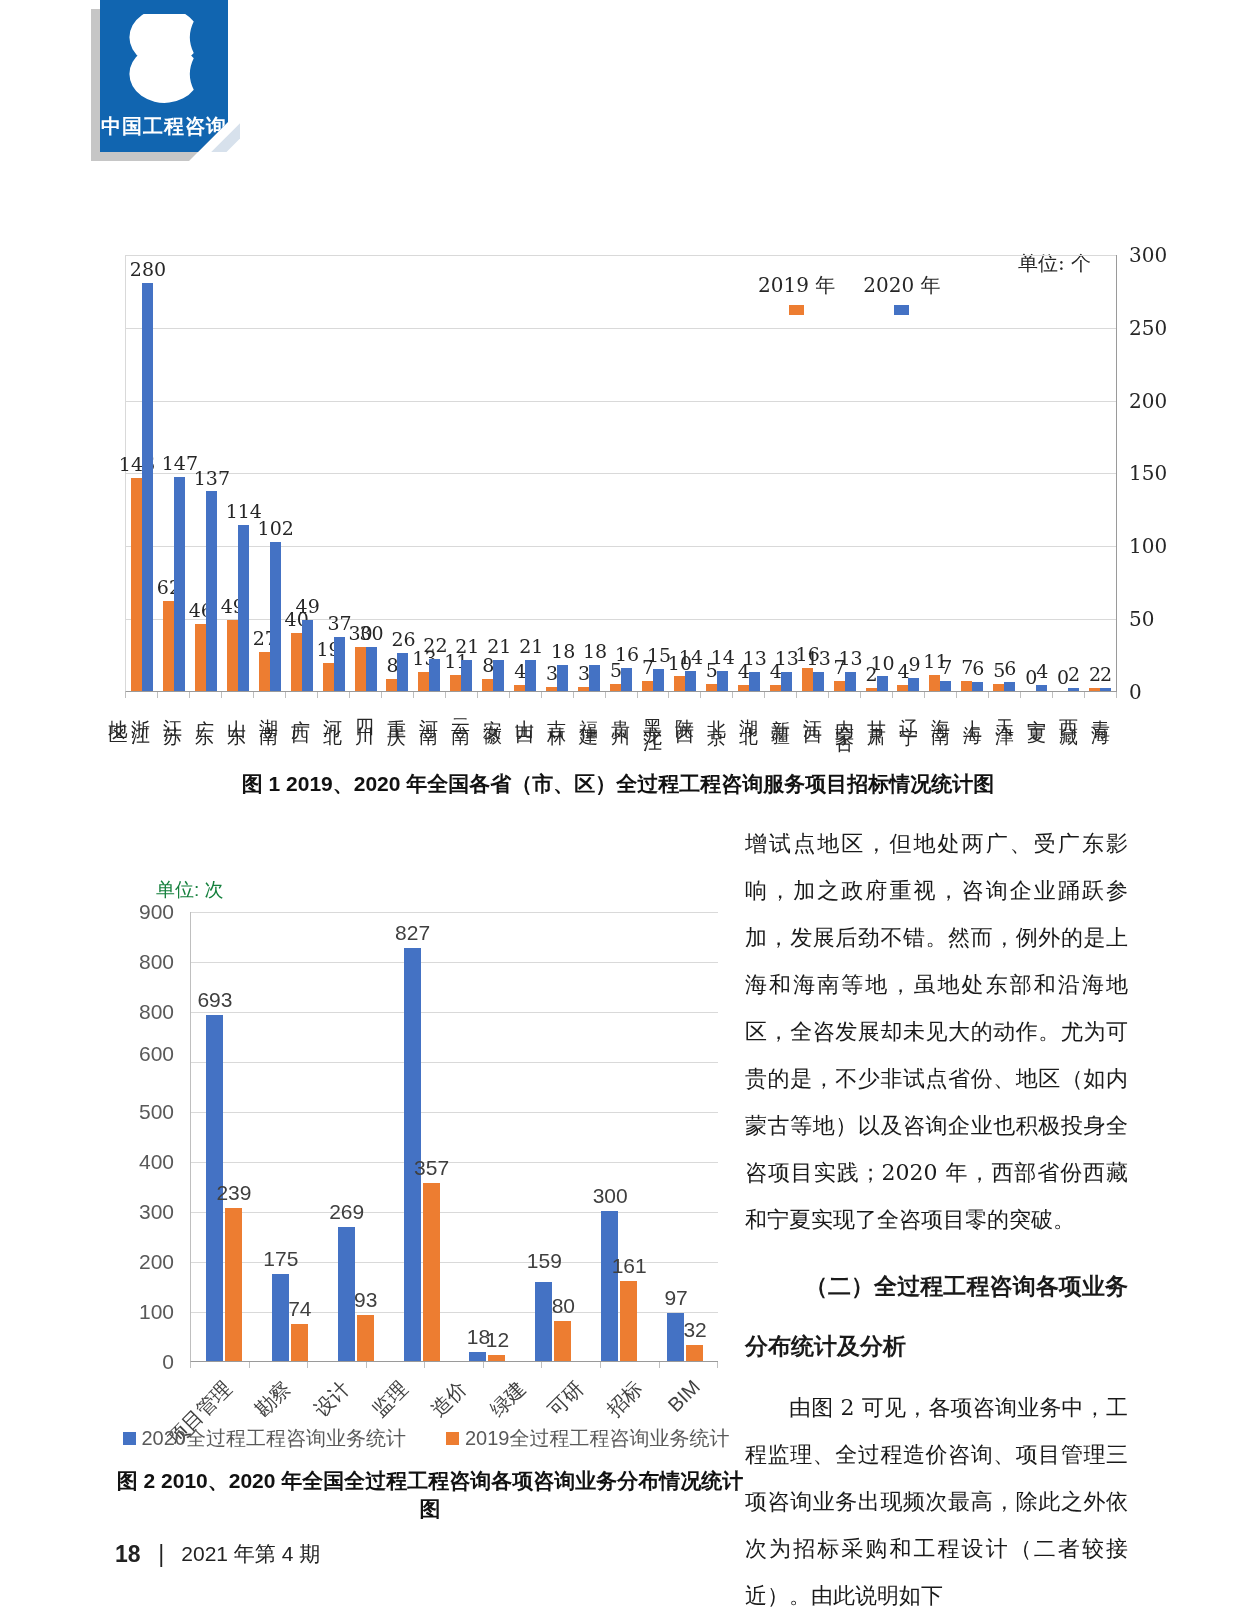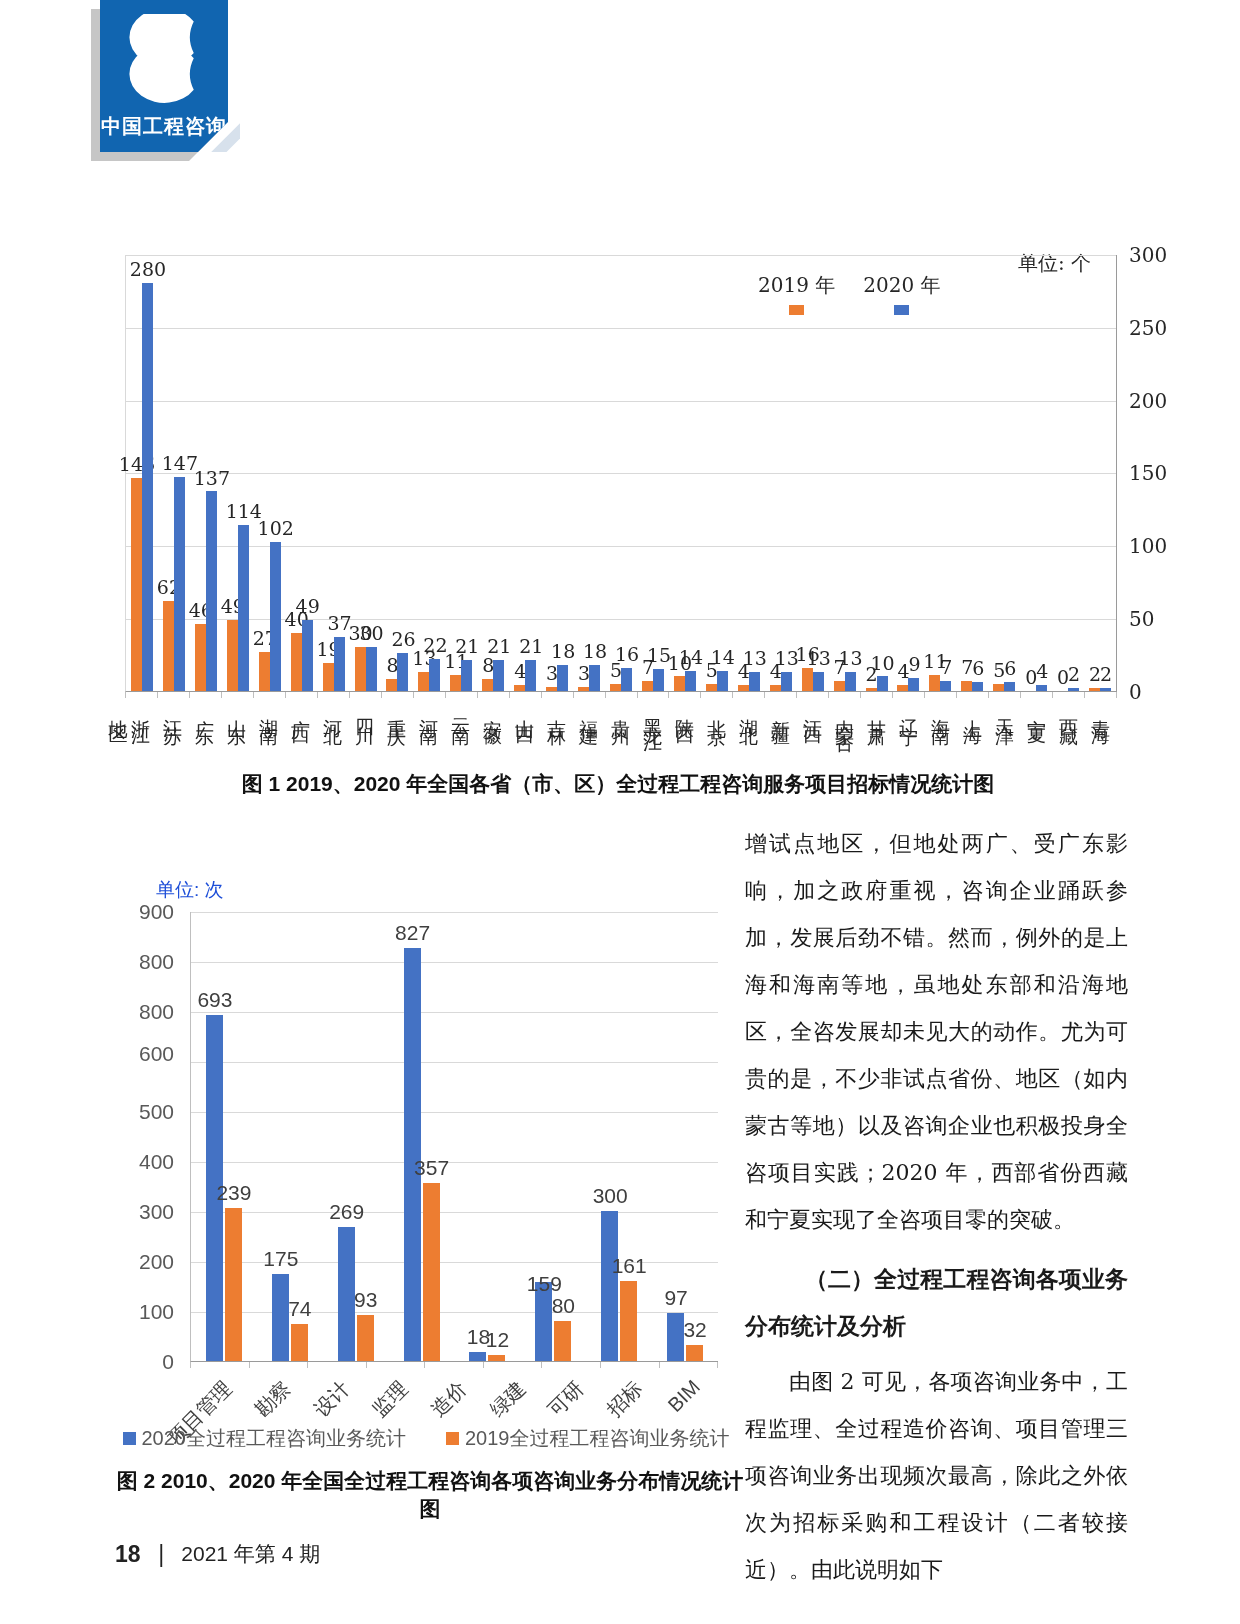--- a/index.html
+++ b/index.html
@@ -44,21 +44,21 @@
   .c1-unit { position:absolute; left:905px; top:10px; font:20px "DejaVu Serif", serif; color:#262626; }
   .c1-legend { position:absolute; left:645px; top:32px; display:flex; gap:28px; }
   .c1-legend-item { display:flex; flex-direction:column; align-items:center; gap:6px; }
   .c1-legend-label { font:20px "DejaVu Serif", serif; color:#262626; white-space:nowrap; }
   .c1-legend-swatch { width:15px; height:10px; }
   .c1-caption { position:absolute; left:0; top:530px; width:1010px; text-align:center;
     font-weight:bold; font-size:21px; color:#111; }
 
   
   .chart2 { position:absolute; left:120px; top:855px; width:612px; height:665px; }
-  .c2-unit { position:absolute; left:36px; top:22px; font-size:19px; color:#1d4ed8; }
+  .c2-unit { position:absolute; left:36px; top:22px; font-size:19px; color:#15803d; }
   .c2-plot { position:absolute; left:70px; top:57px; width:528px; height:450px;
     border-left:1px solid #bfbfbf; border-bottom:1px solid #9a9a9a;
     background-image:repeating-linear-gradient(to bottom,#d9d9d9 0,#d9d9d9 1px,transparent 1px,transparent 50px); }
   .c2-yaxis { position:absolute; left:4px; top:57px; width:56px; height:450px; }
   .c2-ytick { position:absolute; right:6px; font-size:21px; color:#595959; }
   .c2-bars { position:absolute; left:0; top:0; width:100%; height:100%; display:flex; }
   .c2-group { flex:1; position:relative; height:100%; }
   .c2-bars .bar { position:absolute; bottom:0; width:17px; }
   .c2-bars .bar.s0 { left:calc(50% - 18px); }
   .c2-bars .bar.s1 { left:calc(50% + 1px); }
@@ -72,21 +72,21 @@
   .c2-legend { position:absolute; left:0; top:570px; width:100%; display:flex; justify-content:center; gap:40px; }
   .c2-legend-item { display:flex; align-items:center; gap:6px; }
   .c2-legend-swatch { width:13px; height:13px; }
   .c2-legend-label { font-size:20px; color:#595959; white-space:nowrap; }
   .c2-caption { position:absolute; left:-10px; top:612px; width:640px; text-align:center;
     font-weight:bold; font-size:21px; color:#111; }
 
   
   .article { position:absolute; left:745px; top:820px; width:383px; color:#1a1a1a; }
   .article p { font-family:"DejaVu Serif", serif; font-size:22px; line-height:47px; text-align:justify; }
-  .article h3 { font-family:"DejaVu Sans", sans-serif; font-size:23px; line-height:47px;
+  .article h3 { font-family:"DejaVu Sans", sans-serif; font-size:23px; line-height:60px;
     font-weight:bold; text-indent:2.6em; margin:13px 0 8px; text-align:justify; }
   .article p.indent { text-indent:2em; }
 
   
   .footer { position:absolute; left:115px; top:1540px; display:flex; align-items:center; gap:17px; }
   .footer .page-num { font-size:23px; font-weight:bold; color:#222; }
   .footer .divider { font-size:24px; color:#222; font-weight:bold; transform:scaleX(.6); }
   .footer .issue { font-size:21px; color:#222; }
 </style>
 </head>
@@ -490,21 +490,21 @@
             <span class="bar-label s1" style="bottom: 181.5px;">357</span>
           </div>
           <div class="c2-group">
             <div class="bar s0" style="height: 9px; background: rgb(68, 114, 196);"></div>
             <span class="bar-label s0" style="bottom: 12px;">18</span>
             <div class="bar s1" style="height: 6px; background: rgb(237, 125, 49);"></div>
             <span class="bar-label s1" style="bottom: 9px;">12</span>
           </div>
           <div class="c2-group">
             <div class="bar s0" style="height: 79.5px; background: rgb(68, 114, 196);"></div>
-            <span class="bar-label s0" style="bottom: 65px;">159</span>
+            <span class="bar-label s0" style="bottom: 88px;">159</span>
             <div class="bar s1" style="height: 40px; background: rgb(237, 125, 49);"></div>
             <span class="bar-label s1" style="bottom: 43px;">80</span>
           </div>
           <div class="c2-group">
             <div class="bar s0" style="height: 150px; background: rgb(68, 114, 196);"></div>
             <span class="bar-label s0" style="bottom: 153px;">300</span>
             <div class="bar s1" style="height: 80.5px; background: rgb(237, 125, 49);"></div>
             <span class="bar-label s1" style="bottom: 83.5px;">161</span>
           </div>
           <div class="c2-group">

